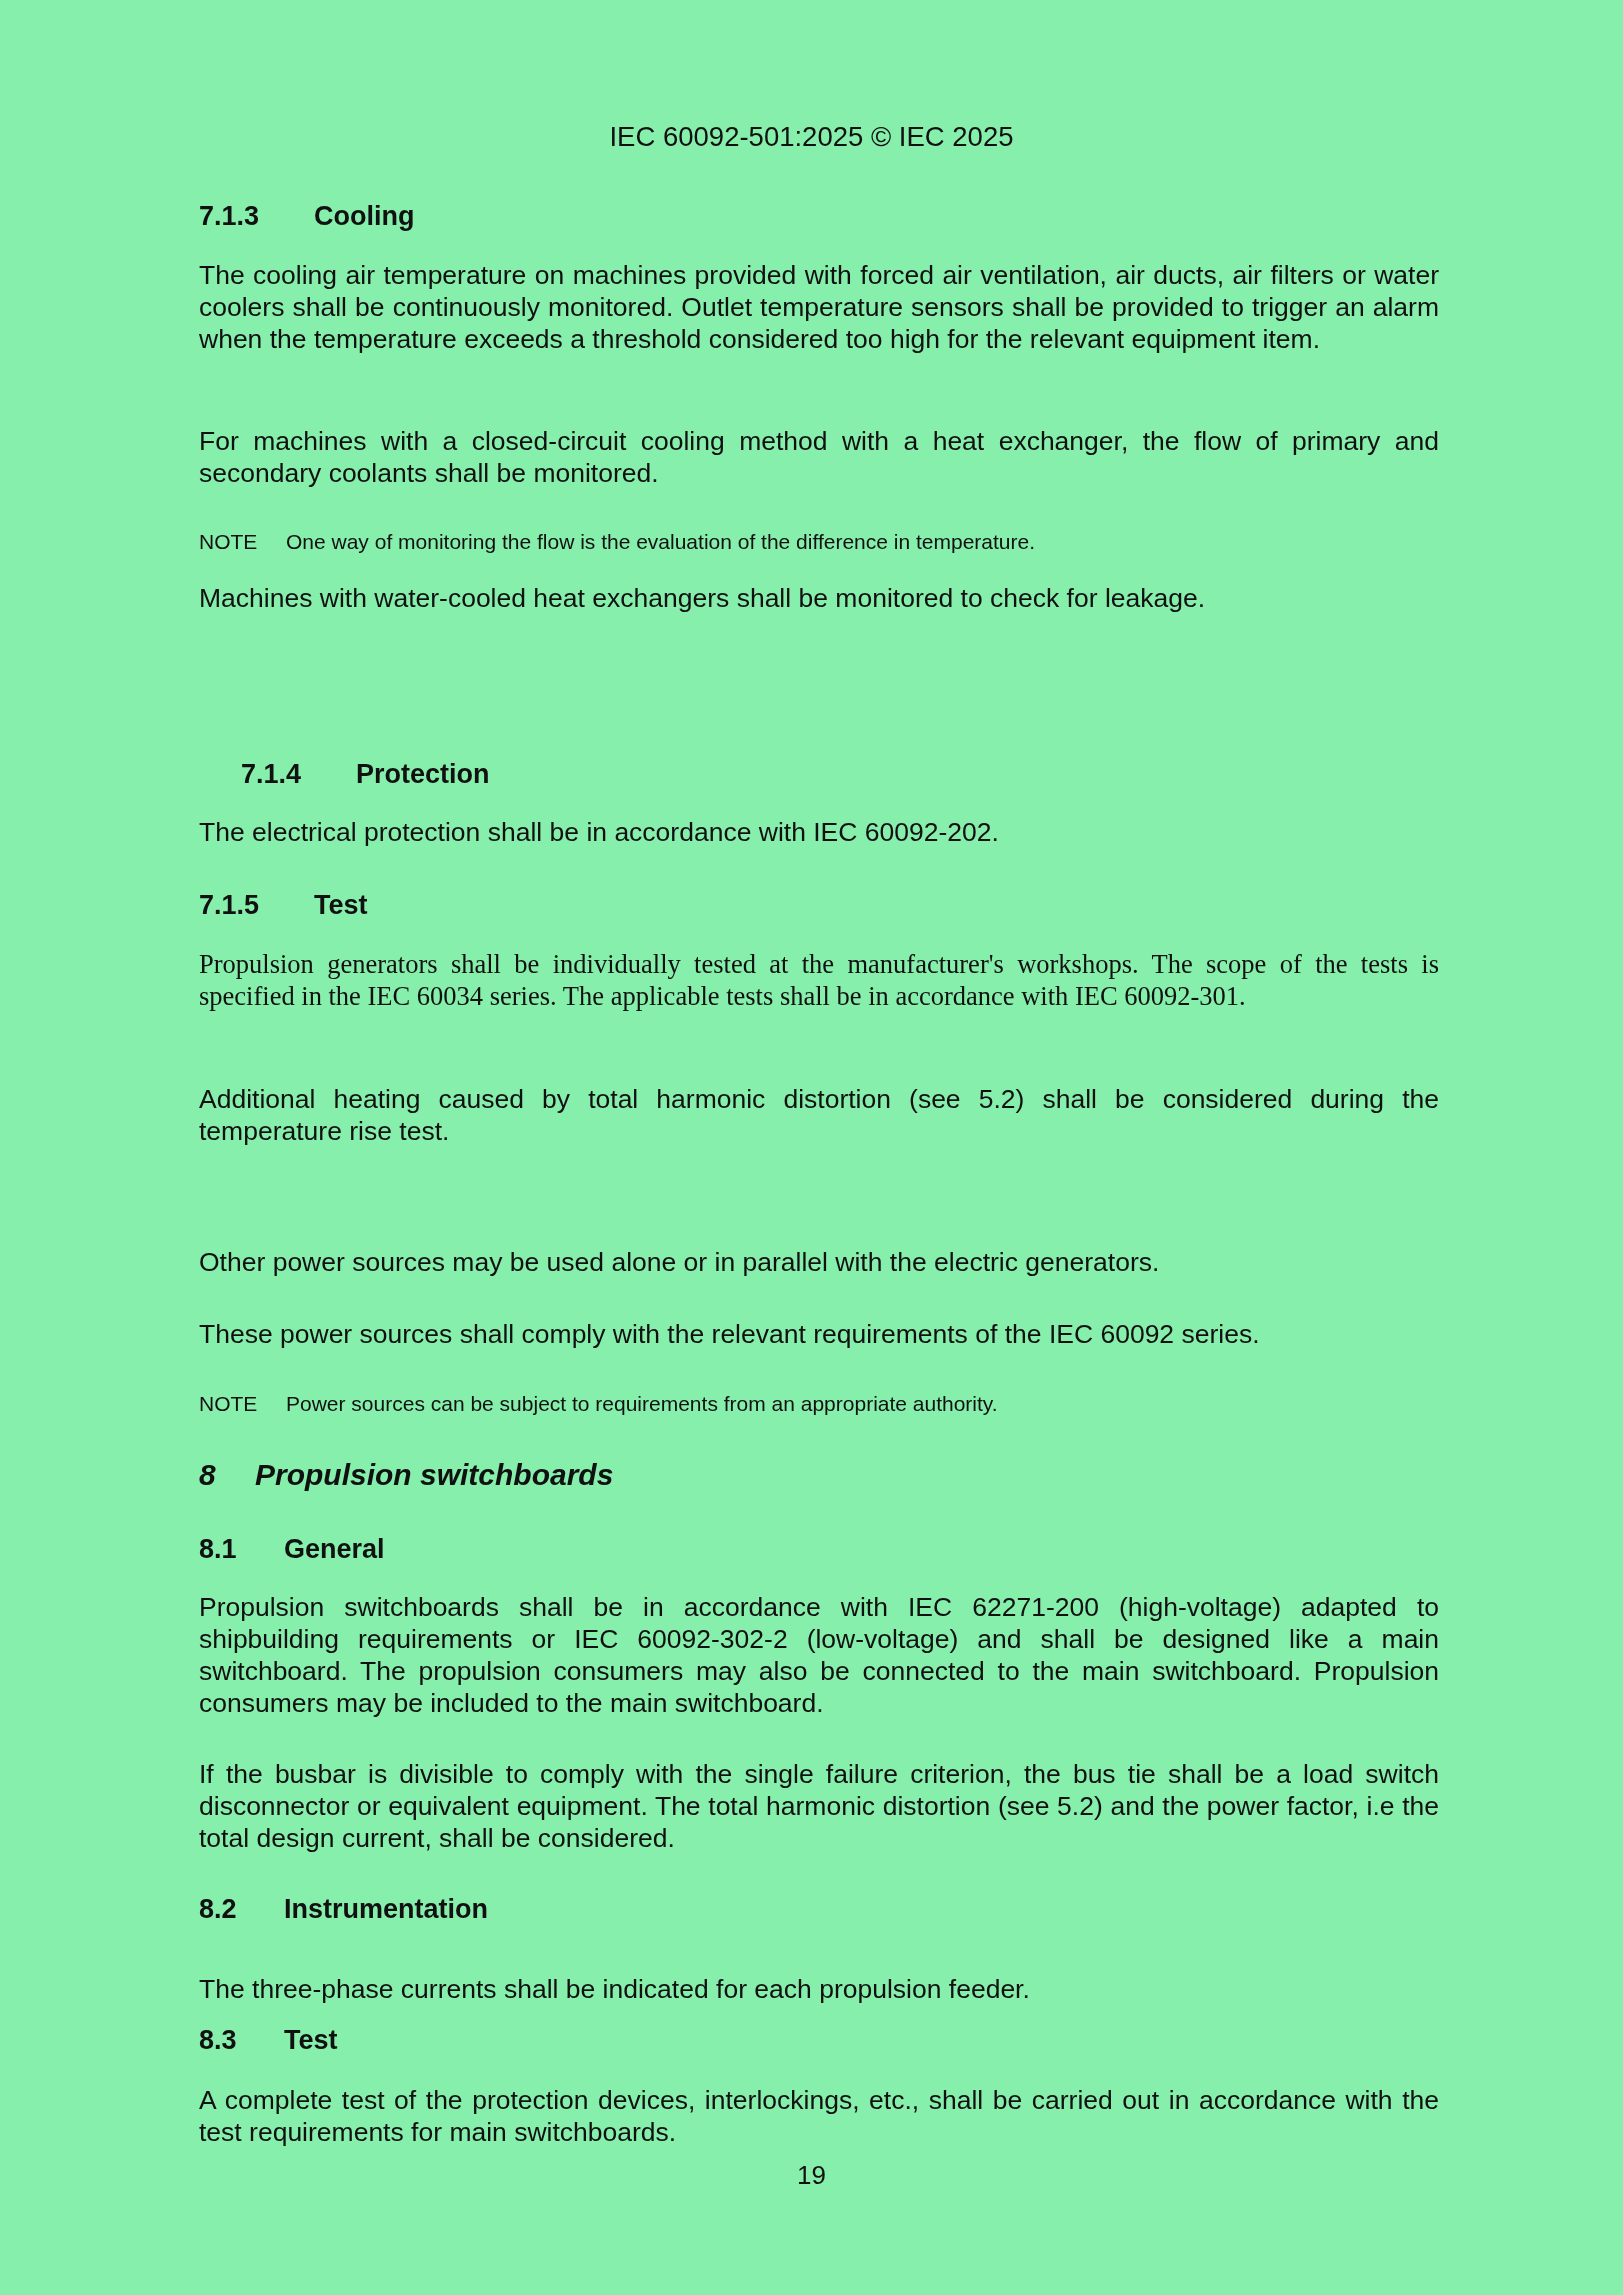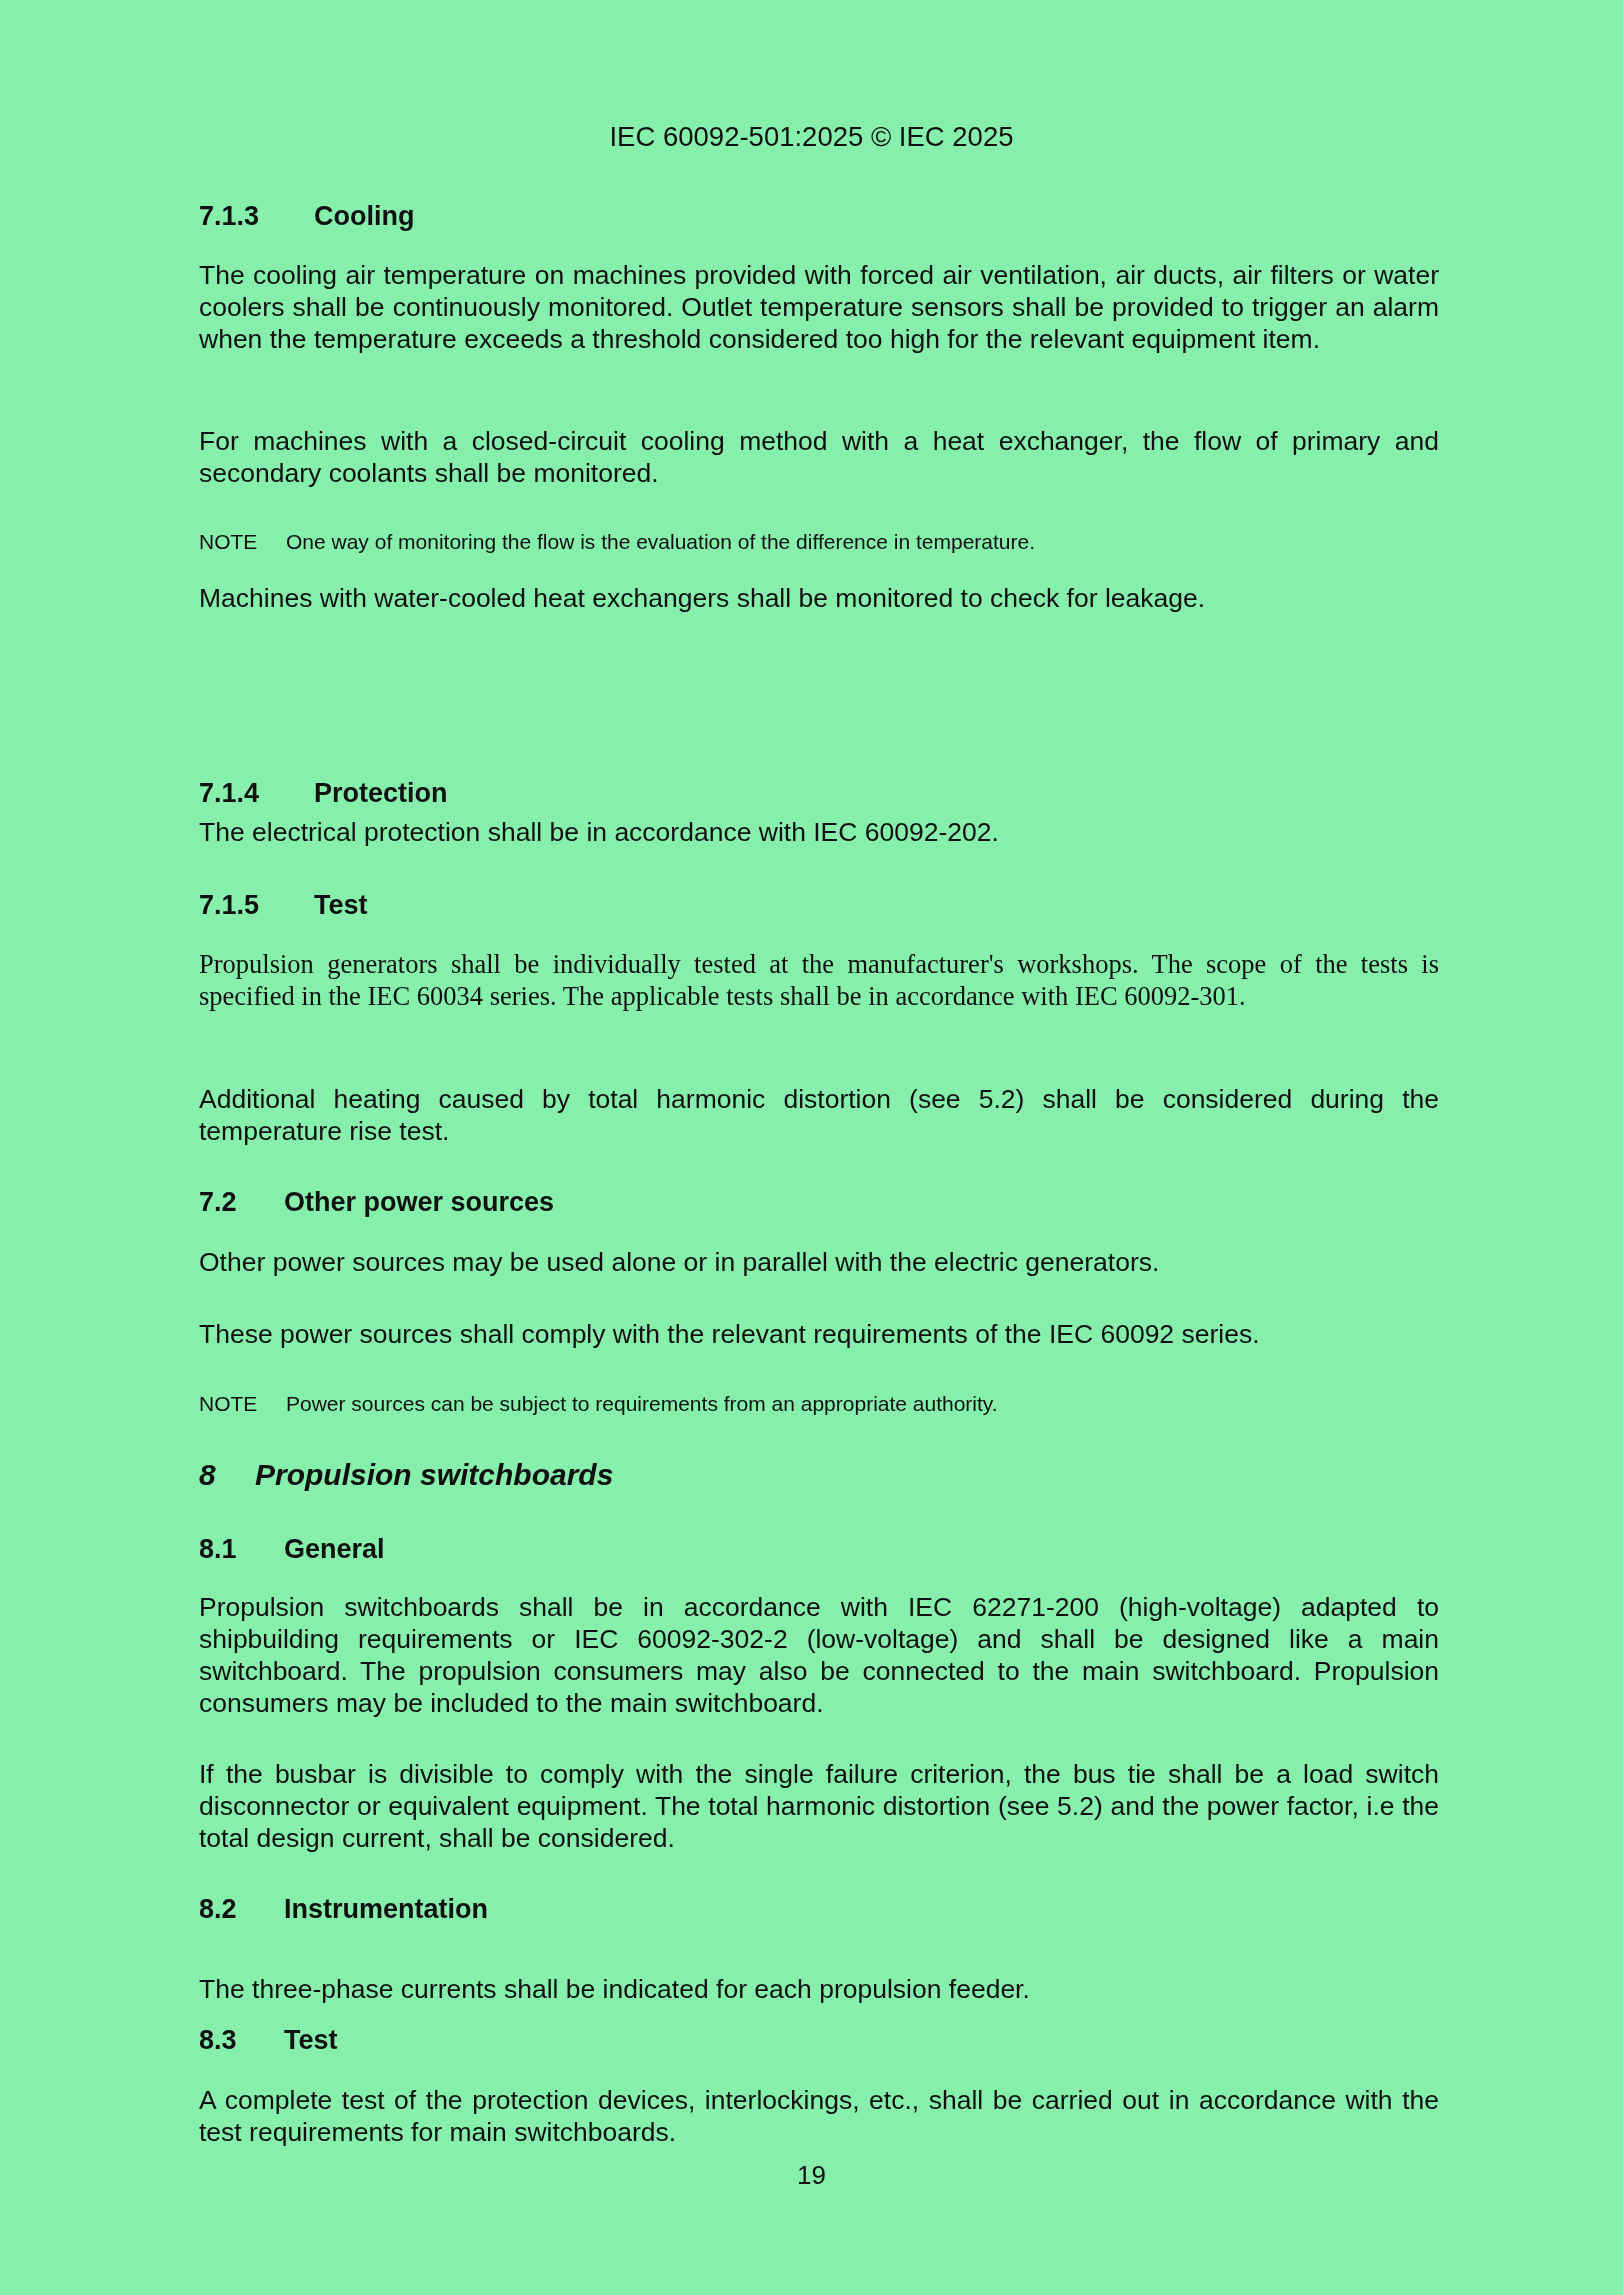--- a/index.html
+++ b/index.html
@@ -29,34 +29,31 @@
   <div class="block h3" style="top:201px;">
     <span class="num">7.1.3</span><span>Cooling</span>
   </div>
   <div class="block p last" style="top:259px;">The cooling air temperature on machines provided with forced air ventilation, air ducts, air filters or water coolers shall be continuously monitored. Outlet temperature sensors shall be provided to trigger an alarm when the temperature exceeds a threshold considered too high for the relevant equipment item.</div>
   <div class="block p last" style="top:425px;">For machines with a closed-circuit cooling method with a heat exchanger, the flow of primary and secondary coolants shall be monitored.</div>
   <div class="block note" style="top:529px;">
     <span class="lbl">NOTE</span><span>One way of monitoring the flow is the evaluation of the difference in temperature.</span>
   </div>
   <div class="block p last" style="top:582px;">Machines with water-cooled heat exchangers shall be monitored to check for leakage.</div>
 
-  <div class="block h3" style="top:778px;">
+  <div class="block h3" style="top:759px;margin-left:42px;">
     <span class="num">7.1.4</span><span>Protection</span>
   </div>
   <div class="block p last" style="top:816px;">The electrical protection shall be in accordance with IEC 60092-202.</div>
 
   <div class="block h3" style="top:890px;">
     <span class="num">7.1.5</span><span>Test</span>
   </div>
   <div class="block p last" style="top:948px;font-family:Liberation Serif, serif;">Propulsion generators shall be individually tested at the manufacturer's workshops. The scope of the tests is specified in the IEC 60034 series. The applicable tests shall be in accordance with IEC 60092-301.</div>
   <div class="block p last" style="top:1083px;">Additional heating caused by total harmonic distortion (see 5.2) shall be considered during the temperature rise test.</div>
 
-  <div class="block h3" style="top:1187px;">
-    <span class="h2num">7.2</span><span>Other power sources</span>
-  </div>
   <div class="block p last" style="top:1246px;">Other power sources may be used alone or in parallel with the electric generators.</div>
   <div class="block p last" style="top:1318px;">These power sources shall comply with the relevant requirements of the IEC 60092 series.</div>
   <div class="block note" style="top:1391px;">
     <span class="lbl">NOTE</span><span>Power sources can be subject to requirements from an appropriate authority.</span>
   </div>
 
   <div class="block h1" style="top:1458px;font-style:italic;">
     <span class="h2num-top">8</span><span>Propulsion switchboards</span>
   </div>
 

